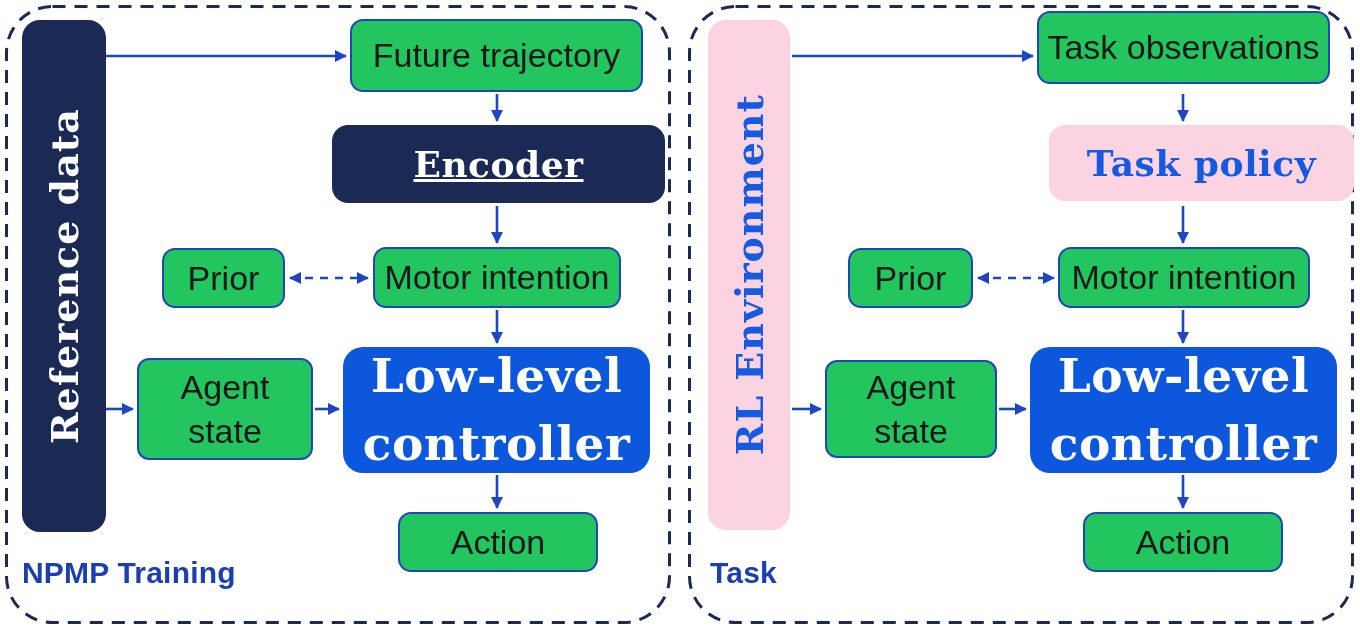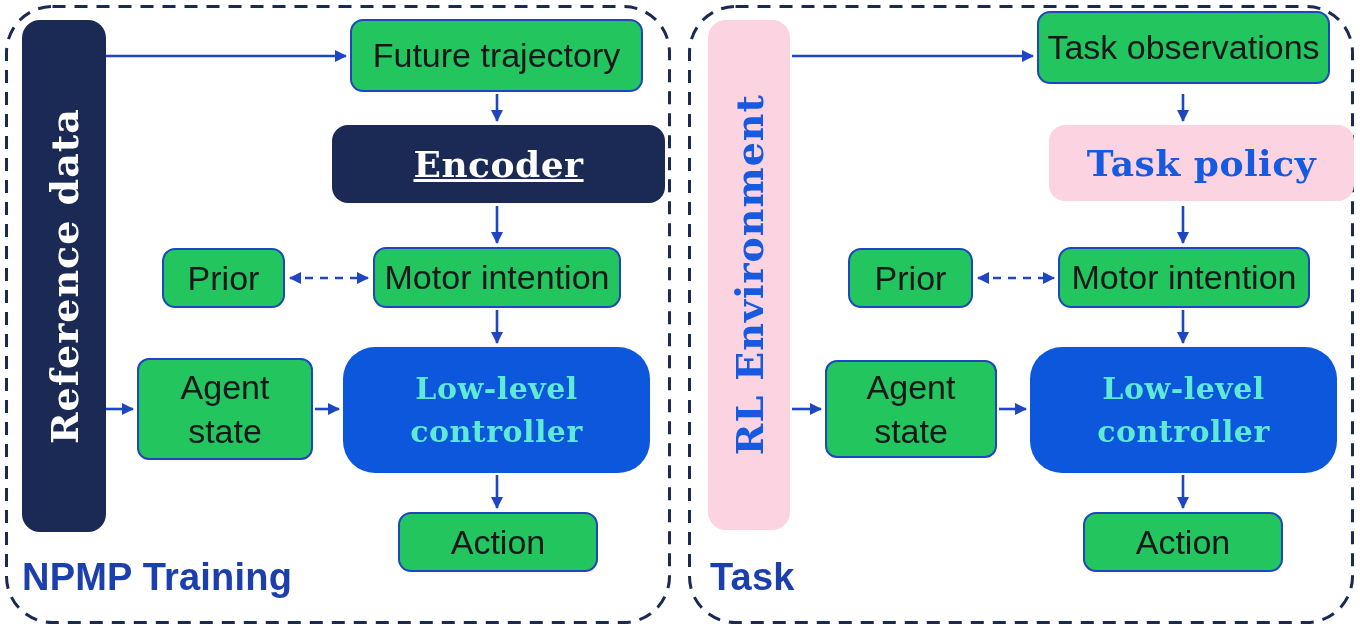--- a/index.html
+++ b/index.html
@@ -52,25 +52,25 @@
     background: var(--navy, #1b2a55);
     border-radius: 16px;
     color: #ffffff;
     font-family: "DejaVu Serif", "Liberation Serif", serif;
     font-weight: 700;
     font-size: 36px;
     letter-spacing: 0.5px;
   }
   .node-blue {
     background: var(--royal-blue, #0d57dc);
-    border-radius: 32px;
-    color: #5eead4;
+    border-radius: 20px;
+    color: #ffffff;
     font-family: "DejaVu Serif", "Liberation Serif", serif;
     font-weight: 700;
-    font-size: 30px;
+    font-size: 47px;
     line-height: 1.45;
     letter-spacing: 0.5px;
   }
   .node-pink {
     background: var(--pink, #fcd3e1);
     border-radius: 16px;
     color: var(--serif-blue, #155ae0);
     font-family: "DejaVu Serif", "Liberation Serif", serif;
     font-weight: 700;
     font-size: 36px;
@@ -92,21 +92,21 @@
     letter-spacing: 1px;
     white-space: nowrap;
   }
   .vbar-navy { background: var(--navy, #1b2a55); }
   .vbar-navy span { color: #ffffff; }
   .vbar-pink { background: var(--pink, #fcd3e1); }
   .vbar-pink span { color: var(--serif-blue, #155ae0); }
   .panel-label {
     position: absolute;
     font-weight: 700;
-    font-size: 38px;
+    font-size: 30px;
     letter-spacing: 0.2px;
     color: var(--label-blue, #1c3fae);
     white-space: nowrap;
   }
   .rounded18 { border-radius: 12px; }
 </style>
 </head>
 <body>
 
 <div class="canvas">

